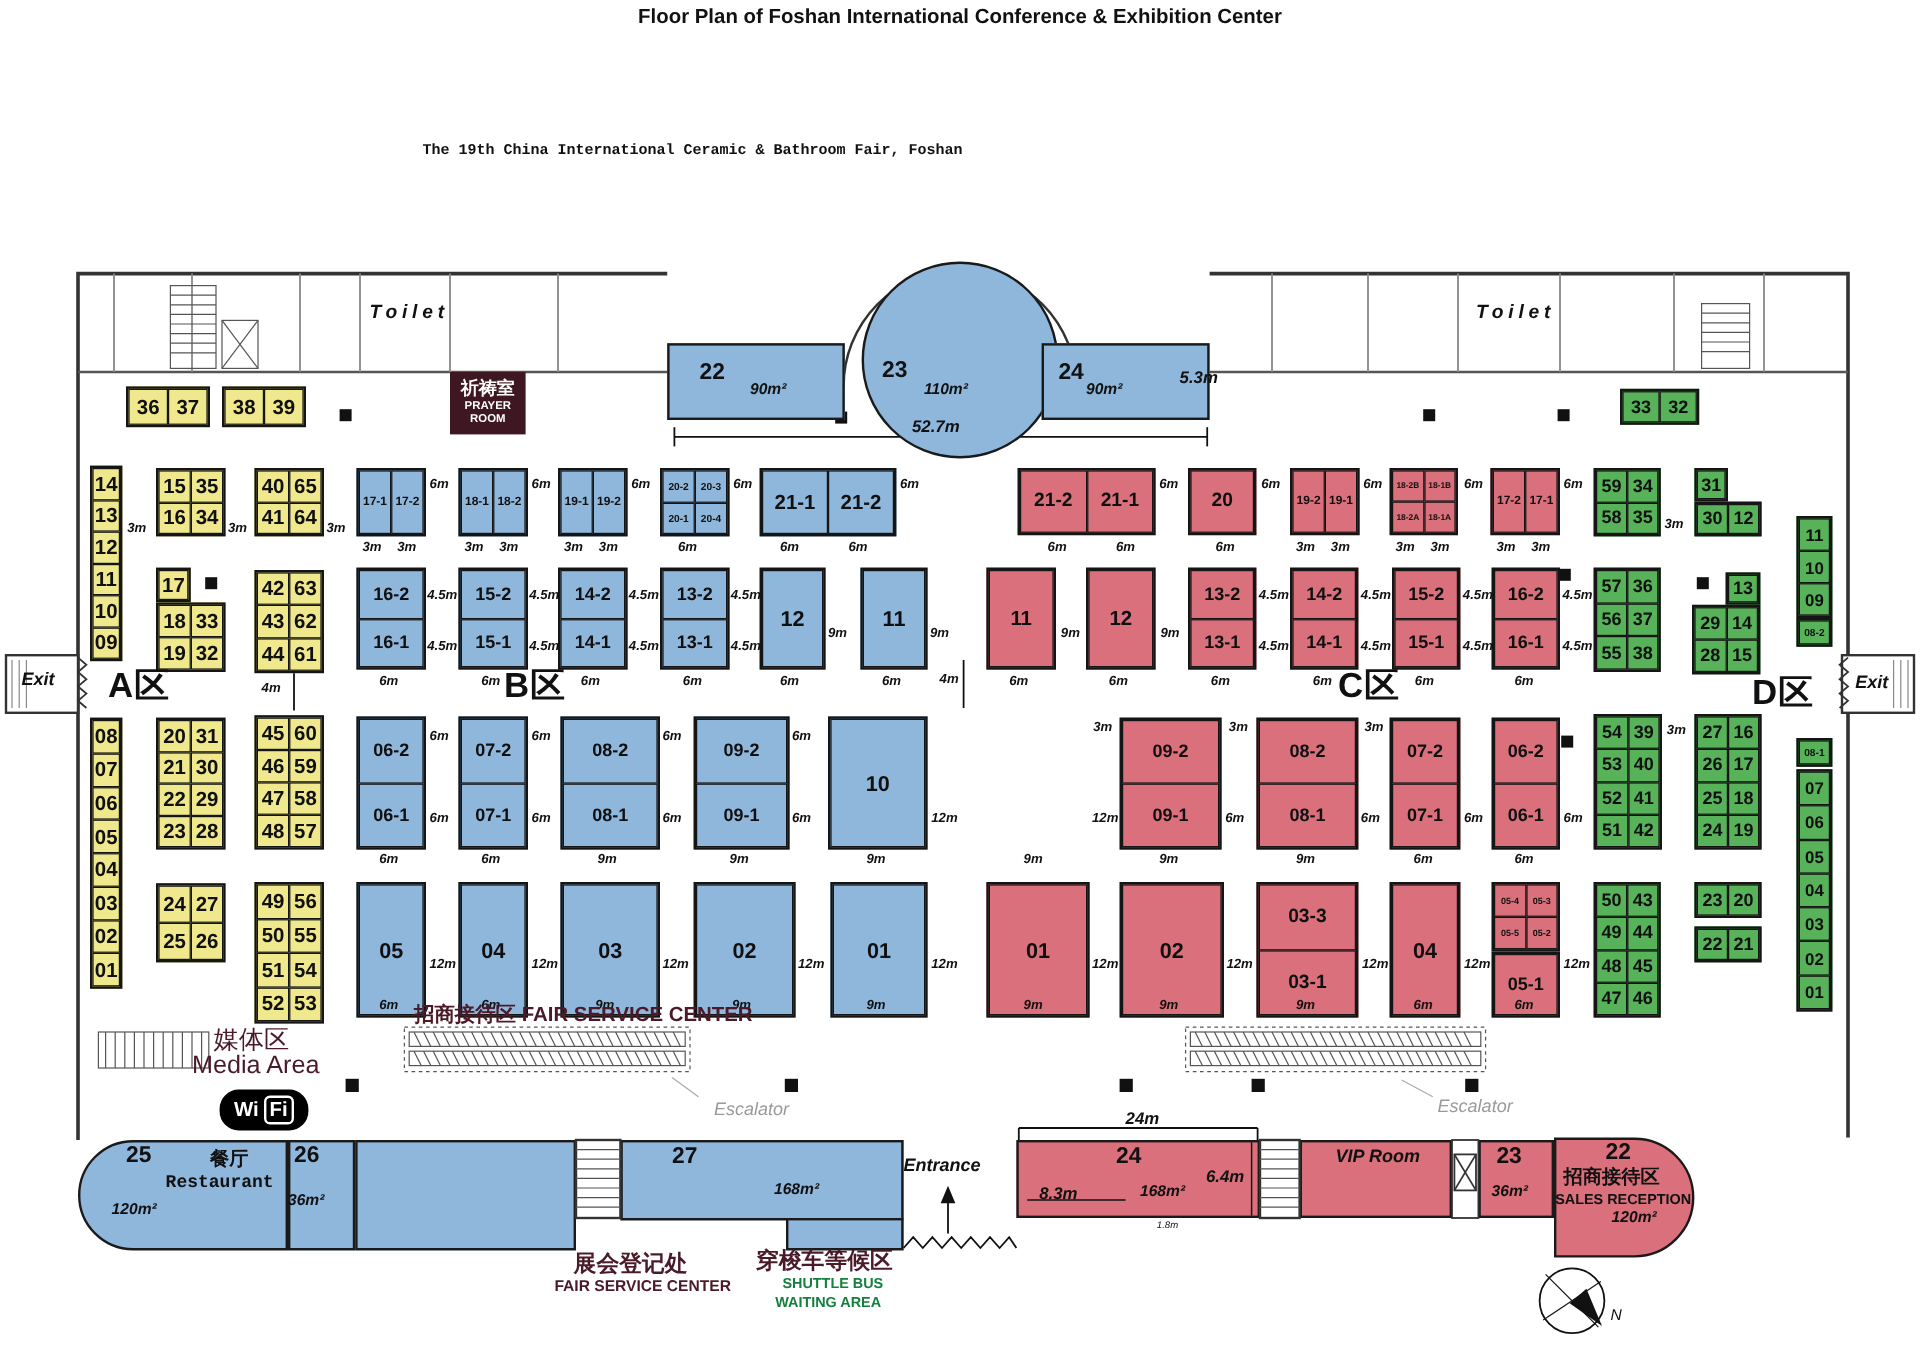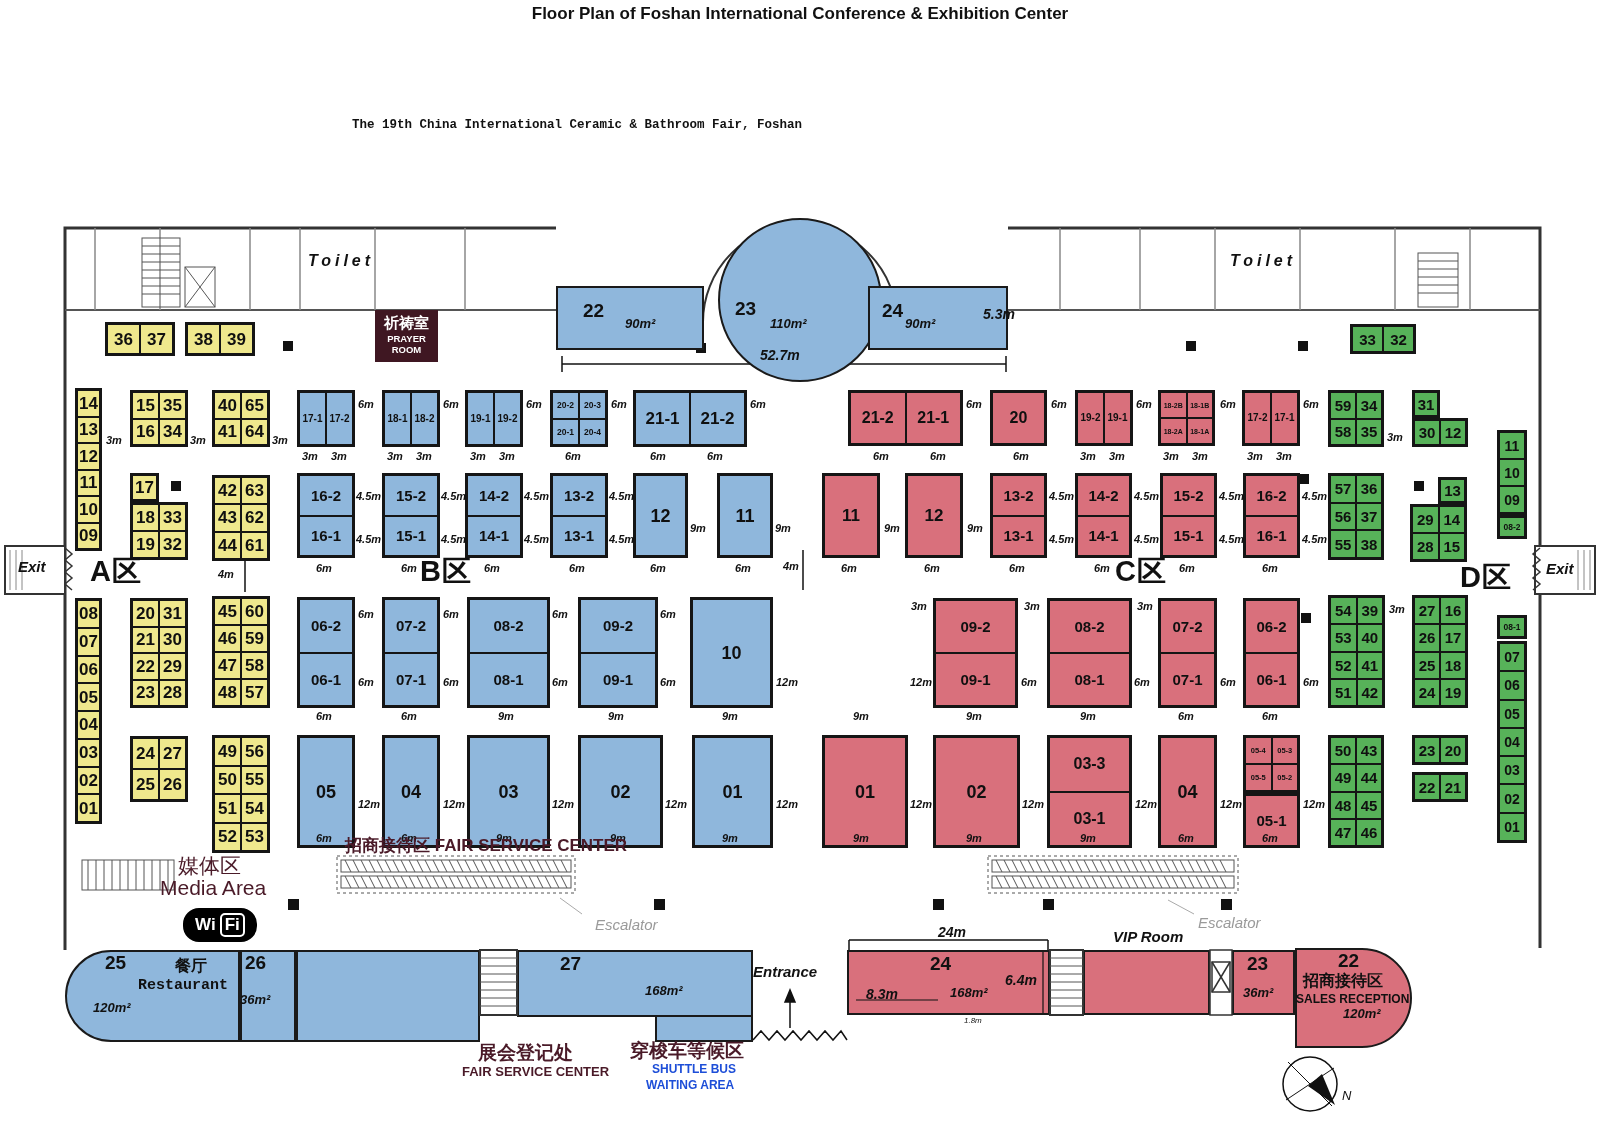--- a/index.html
+++ b/index.html
@@ -24,21 +24,21 @@
   .cn{font:bold 16px "Liberation Sans",sans-serif;}
   .mono{font:bold 15px "Liberation Mono",monospace;}
   .vip{font:italic bold 15px "Liberation Sans",sans-serif;}
   .recep{font:bold 12px "Liberation Sans",sans-serif;}
   .north{font:italic 13px "Liberation Sans",sans-serif;}
   .media-cn{font:21px "Liberation Sans",sans-serif;color:#4a1a28;}
   .media-en{font:21px "Liberation Sans",sans-serif;color:#4a1a28;}
   .svc{font:bold 17px "Liberation Sans",sans-serif;color:#4a1a28;}
   .reg-cn{font:bold 19px "Liberation Sans",sans-serif;color:#4a1a28;}
   .reg-en{font:bold 13px "Liberation Sans",sans-serif;color:#4a1a28;}
-  .reg-en2{font:bold 12px "Liberation Sans",sans-serif;color:#1d4ed8;}
+  .reg-en2{font:bold 12px "Liberation Sans",sans-serif;color:#15803d;}
   .header{position:absolute;left:0;top:0;width:100%;text-align:center;z-index:4;}
   .title-cn{font-weight:bold;font-size:34px;margin-top:24px;letter-spacing:2px;}
   .title-en{font-weight:bold;font-size:17px;margin-top:4px;}
   .sub{position:absolute;z-index:4;}
   .sub .l1{font-weight:bold;font-size:17px;}
   .sub .l2{font:bold 12.5px "Liberation Mono",monospace;margin-top:6px;}
   #prayer{position:absolute;left:375px;top:310px;width:63px;height:52px;background:#3f1722;
           color:#fff;text-align:center;z-index:3;box-sizing:border-box;padding-top:4px;}
   #prayer .pcn{font-size:15px;font-weight:bold;}
   #prayer .pen{font-size:9.5px;font-weight:bold;line-height:1.2;}
@@ -713,21 +713,21 @@
     <span class="t num" style="left: 245px; top: 952px;">26</span>
     <span class="t area" style="left: 240px; top: 992px;">36m²</span>
     <span class="t num" style="left: 560px; top: 953px;">27</span>
     <span class="t area" style="left: 645px; top: 983px;">168m²</span>
     <span class="t num" style="left: 930px; top: 953px;">24</span>
     <span class="t area" style="left: 950px; top: 985px;">168m²</span>
     <span class="t dim-lg" style="left: 866px; top: 986px;">8.3m</span>
     <span class="t dim-lg" style="left: 1005px; top: 972px;">6.4m</span>
     <span class="t dim-lg" style="left: 938px; top: 924px;">24m</span>
     <span class="t tiny" style="left: 964px; top: 1016px;">1.8m</span>
-    <span class="t vip" style="left: 1113px; top: 928px;">VIP Room</span>
+    <span class="t vip" style="left: 1113px; top: 955px;">VIP Room</span>
     <span class="t num" style="left: 1247px; top: 953px;">23</span>
     <span class="t area" style="left: 1243px; top: 985px;">36m²</span>
     <span class="t num" style="left: 1338px; top: 950px;">22</span>
     <span class="t cn" style="left: 1303px; top: 971px;">招商接待区</span>
     <span class="t recep" style="left: 1296px; top: 992px;">SALES RECEPTION</span>
     <span class="t area" style="left: 1343px; top: 1006px;">120m²</span>
     <span class="t north" style="left: 1342px; top: 1088px;">N</span>
     <span class="t media-cn" style="left: 178px; top: 852px;">媒体区</span>
     <span class="t media-en" style="left: 160px; top: 876px;">Media Area</span>
     <span class="t svc" style="left: 345px; top: 834px;">招商接待区 FAIR SERVICE CENTER</span>

